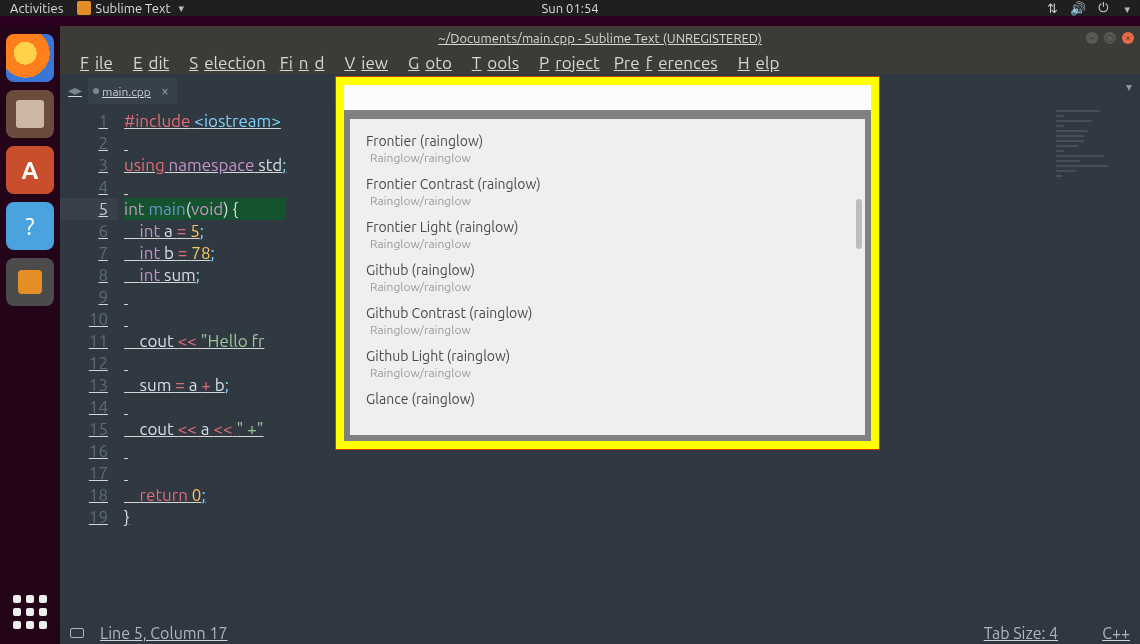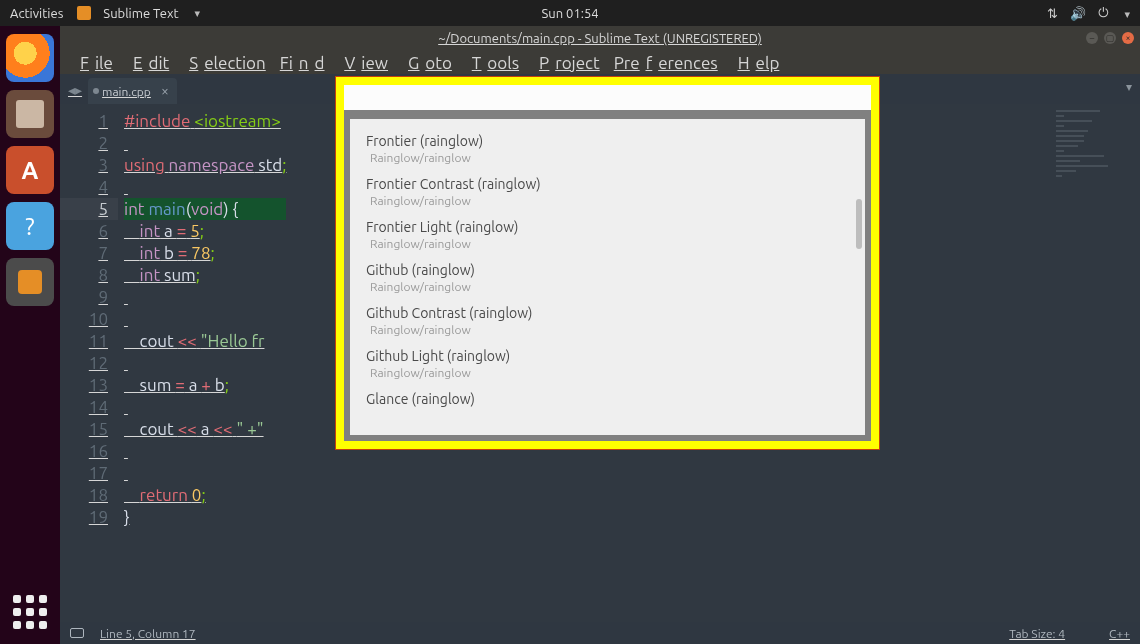--- a/index.html
+++ b/index.html
@@ -1,23 +1,23 @@
 <!DOCTYPE html>
 <html><head>
 <meta charset="utf-8">
 <style>
   * { margin: 0; padding: 0; box-sizing: border-box; font-family: Ubuntu, "Segoe UI", Arial, sans-serif; }
   html, body { width: 1140px; height: 644px; background: #2c001e; overflow: hidden; color: #d6d6d6; }
 
   
-  .top-panel { height: 26px; background: #1f1f1f; color: #ddd; display: flex; align-items: center; font-size: 13px; padding: 0 10px; }
+  .top-panel { height: 16px; background: #1f1f1f; color: #ddd; display: flex; align-items: center; font-size: 13px; padding: 0 10px; }
   .top-panel .left { display: flex; align-items: center; gap: 14px; }
   .top-panel .center { position: absolute; left: 50%; transform: translateX(-50%); }
   .top-panel .right { margin-left: auto; display: flex; align-items: center; gap: 12px; }
-  .top-panel .app-name { display: flex; align-items: center; gap: 12px; }
+  .top-panel .app-name { display: flex; align-items: center; gap: 4px; }
   .sublime-orange { display:inline-block; width:14px; height:14px; background:#e58e26; border-radius:2px; }
   .tri-down::after { content:"▾"; margin-left:4px; font-size:11px; color:#bbb; }
   .tray-icon { font-size:13px; color:#ccc; }
 
   
   .launcher { position:absolute; left:0; top:26px; bottom:0; width:60px; background: rgba(30,6,22,0.6); display:flex; flex-direction:column; align-items:center; padding-top:8px; gap:8px; }
   .launcher .tile { width:48px; height:48px; border-radius:8px; display:flex; align-items:center; justify-content:center; font-size:24px;}
   .tile.firefox { background: radial-gradient(circle at 40% 40%, #ffd24a 0 28%, #ff7f1c 28% 60%, #3a76d8 60% 100%); }
   .tile.files   { background:#6a4b3c; position:relative;}
   .tile.files::before { content:""; position:absolute; inset:10px; background:#cbb7a4; border-radius:3px;}
@@ -50,27 +50,27 @@
   .editor-area { flex:1; display:flex; background:#303841; font-family: "DejaVu Sans Mono", Consolas, monospace; font-size:17px; line-height:22px; position:relative; }
   .gutter { width:58px; text-align:right; padding:6px 10px 0 0; color:#5f6b76; background:#303841; }
   .gutter .active { color:#c7ccd1; background:#394049; display:block; margin-right:-10px; padding-right:10px;}
   .code { padding:6px 0 0 6px; color:#c7ccd1; white-space:pre; }
   .code .active-line { background:#14532d; display:inline-block; min-width:100%;}
   .c-red    { color:#e06c75; }
   .c-green  { color:#99c794; }
   .c-purple { color:#c594c5; }
   .c-cyan   { color:#6699cc; }
   .c-orange { color:#fac863; }
-  .c-comm   { color:#84cc16;margin-top:48px; }
+  .c-comm   { color:#7dd3fc;margin-top:48px; }
   .c-white  { color:#d8dee9;}
 
   .minimap { position:absolute; right:4px; top:6px; width:80px; height:60px; opacity:0.4; }
   .minimap .ml { height:2px; margin-bottom:3px; background:#69727c; }
 
-  .statusbar { height:22px; background:#2f3741; display:flex; align-items:center; font-size:12px; color:#aeb6be; padding:0 10px; gap:10px;text-align:right;}
+  .statusbar { height:22px; background:#2f3741; display:flex; align-items:center; font-size:16px; color:#aeb6be; padding:0 10px; gap:10px;text-align:right;}
   .statusbar .spacer { flex:1; }
   .sb-rect { display:inline-block; width:14px; height:10px; border:1px solid #aeb6be; border-radius:2px; margin-right:6px;}
 
   
   .palette-wrap { position:absolute; left:335px; top:76px; width:545px; height:374px; border:1px solid #c2410c; background:#ffff00; }
   .palette { position:absolute; inset:8px; background:#808080; }
   .palette-input { background:#fcfcfc; height:25px; margin:0; }
   .palette-list { position:absolute; top:34px; left:6px; right:6px; bottom:6px; background:#efefef; padding:14px 0 0 16px; overflow:hidden;}
   .p-item { margin-bottom:12px; }
   .p-title { color:#4a4a4a; font-size:14px; }

